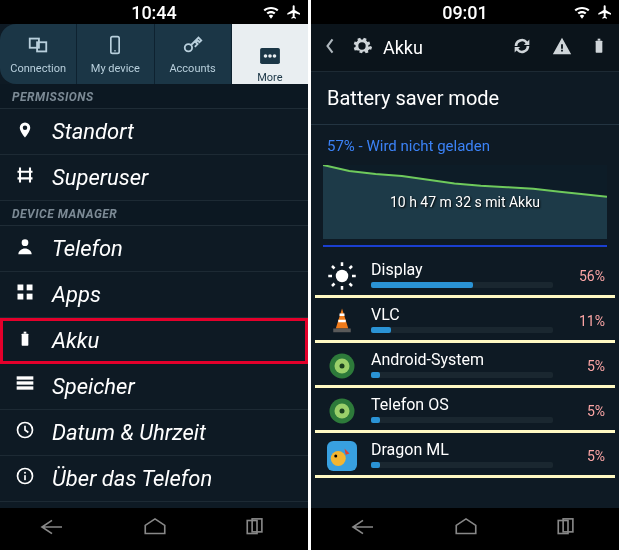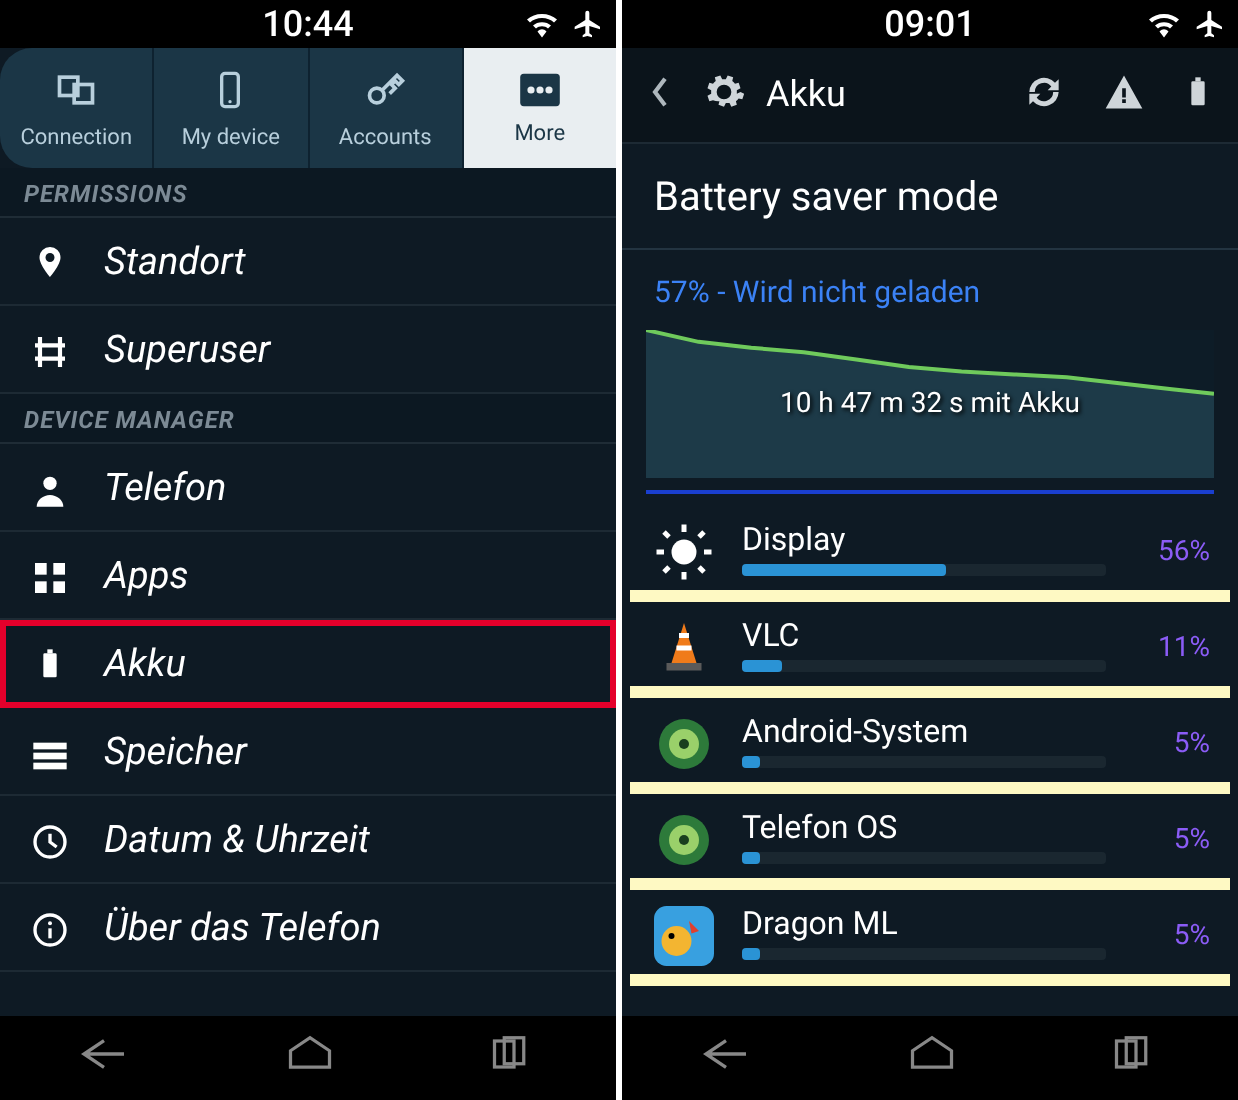--- a/index.html
+++ b/index.html
@@ -50,21 +50,21 @@
   .tab {
     flex: 1;
     display: flex;
     flex-direction: column;
     align-items: center;
     justify-content: center;
     font-size: 11px;
     color: #b8cfdc;
     border-right: 1px solid #0e2230;
   }
-  .tab:last-child { border-right: none; }
+  .tab:last-child { border-right: none; justify-content: flex-end; }
   .tab.active {
     background: #e9eef1;
     color: #1b3646;
   }
   .tab .ticon { margin-bottom: 3px; }
   
   .section-header {
     padding: 6px 12px 4px;
     font-size: 12px;
     letter-spacing: 0.5px;
@@ -75,25 +75,25 @@
   }
   
   .list {
     flex: 1;
     display: flex;
     flex-direction: column;
     font-style: italic;
   }
   .item {
     display: flex;
-    align-items: flex-end;
+    align-items: flex-start;
     gap: 16px;
     padding: 10px 14px;
     border-bottom: 1px solid #1d2a34;
-    font-size: 19px;
+    font-size: 22px;
     color: #fff;
   }
   .item.highlighted {
     outline: 3px solid #e4002b;
     outline-offset: -3px;
   }
   .iicon {
     width: 22px;
     display: flex;
     justify-content: center;
@@ -155,21 +155,21 @@
     text-shadow: 1px 1px 2px #000;
     white-space: nowrap;
   }
   .hr-blue { height: 2px; background: #1a3fd0; margin: 0 12px 6px; }
   .usage-list { padding: 0 4px; }
   .usage-item {
     display: flex;
     align-items: center;
     gap: 12px;
     padding: 6px 10px 2px;
-    border-bottom: 6px solid #fef9c3;
+    border-bottom: 3px solid #fef9c3;
   }
   .usage-item .appicon {
     width: 34px;
     height: 34px;
     display: flex;
     align-items: center;
     justify-content: center;
     border-radius: 6px;
   }
   .usage-item .mid {
@@ -190,21 +190,21 @@
     margin-bottom: 4px;
   }
   .usage-item .bar .fill {
     position: absolute;
     left: 0; top: 0; bottom: 0;
     background: #2a93d5;
     border-radius: 2px;
   }
   .usage-item .pct {
     font-size: 14px;
-    color: #8b5cf6;
+    color: #fca5a5;
     width: 40px;
     text-align: right;
   }
 </style>
 </head>
 <body>
 
 <div class="phone">
 
   <div class="statusbar">

